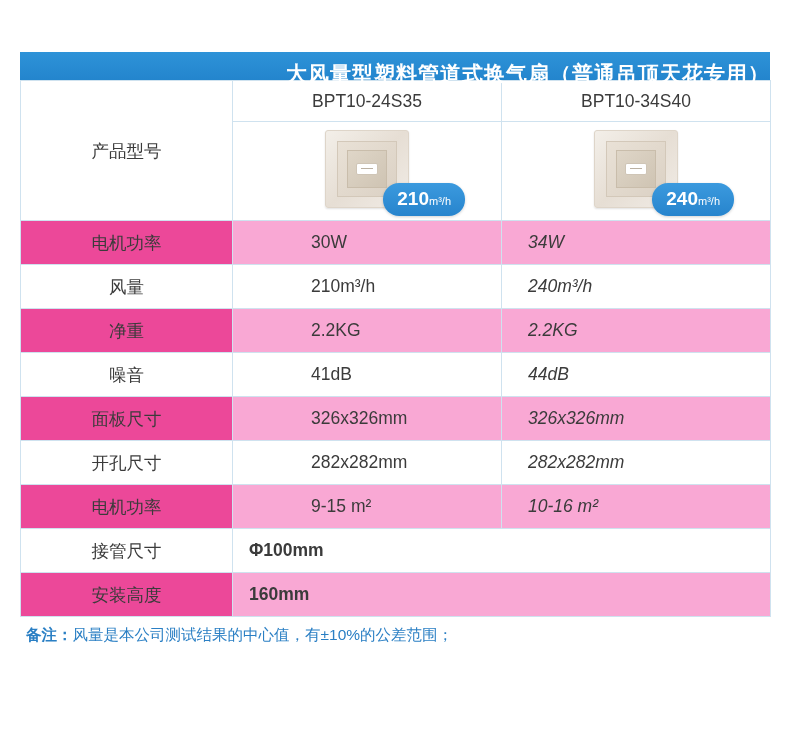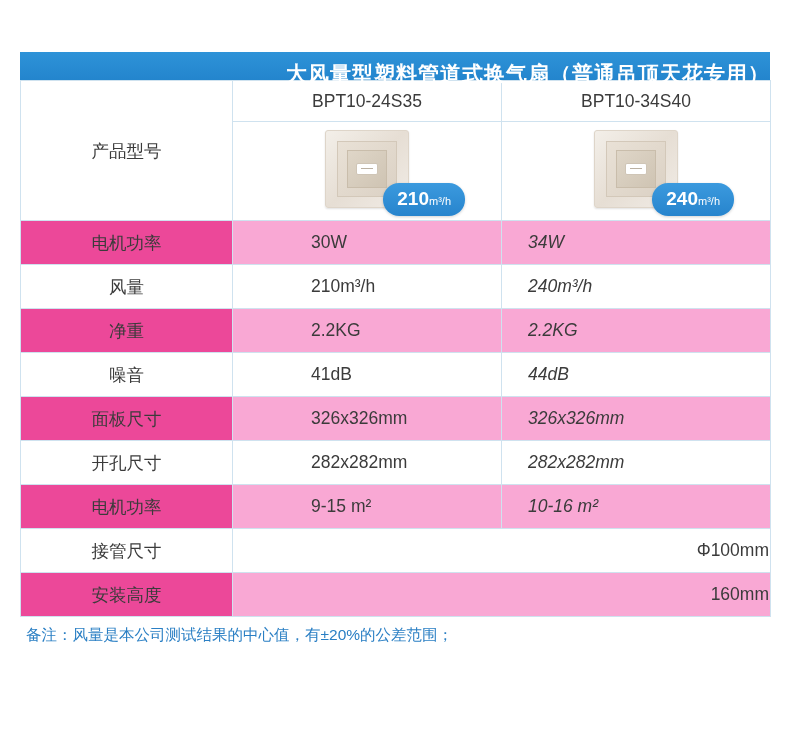--- a/index.html
+++ b/index.html
@@ -155,34 +155,35 @@
     white-space: nowrap;
     box-shadow: 0 1px 3px rgba(0,0,0,0.18);
   }
   .badge .unit {
     font-size: 11px;
     font-weight: normal;
     vertical-align: baseline;
     margin-top: 43px;
   }
   td.center-span {
-    text-align: right;
-    padding-left: 0;
+    text-align: left;
+    padding-left: 16px;
+    font-weight: bold;
   }
   .note {
     position: absolute;
     left: 26px;
     top: 622px;
     width: 740px;
     color: #2a7fc4;
     font-size: 15.5px;
     line-height: 26px;
   }
   .note .note-label {
-    font-weight: normal;
+    font-weight: bold;
   }
 </style>
 </head>
 <body>
 
 <div class="page">
 
   <div class="spec-wrap">
 
     <div class="title-bar">大风量型塑料管道式换气扇（普通吊顶天花专用）</div>
@@ -261,16 +262,16 @@
         </tr>
         <tr class="row-alt">
           <td class="label">安装高度</td>
           <td class="val center-span" colspan="2">160mm</td>
         </tr>
       </tbody>
     </table>
   </div>
 
   <div class="note">
-    <span class="note-label">备注：</span><span>风量是本公司测试结果的中心值，有±20%的公差范围；</span><br>
+    <span class="note-label">备注：</span><span>风量是本公司测试结果的中心值，有±10%的公差范围；</span><br>
   </div>
 
 </div>
 
 </body></html>

